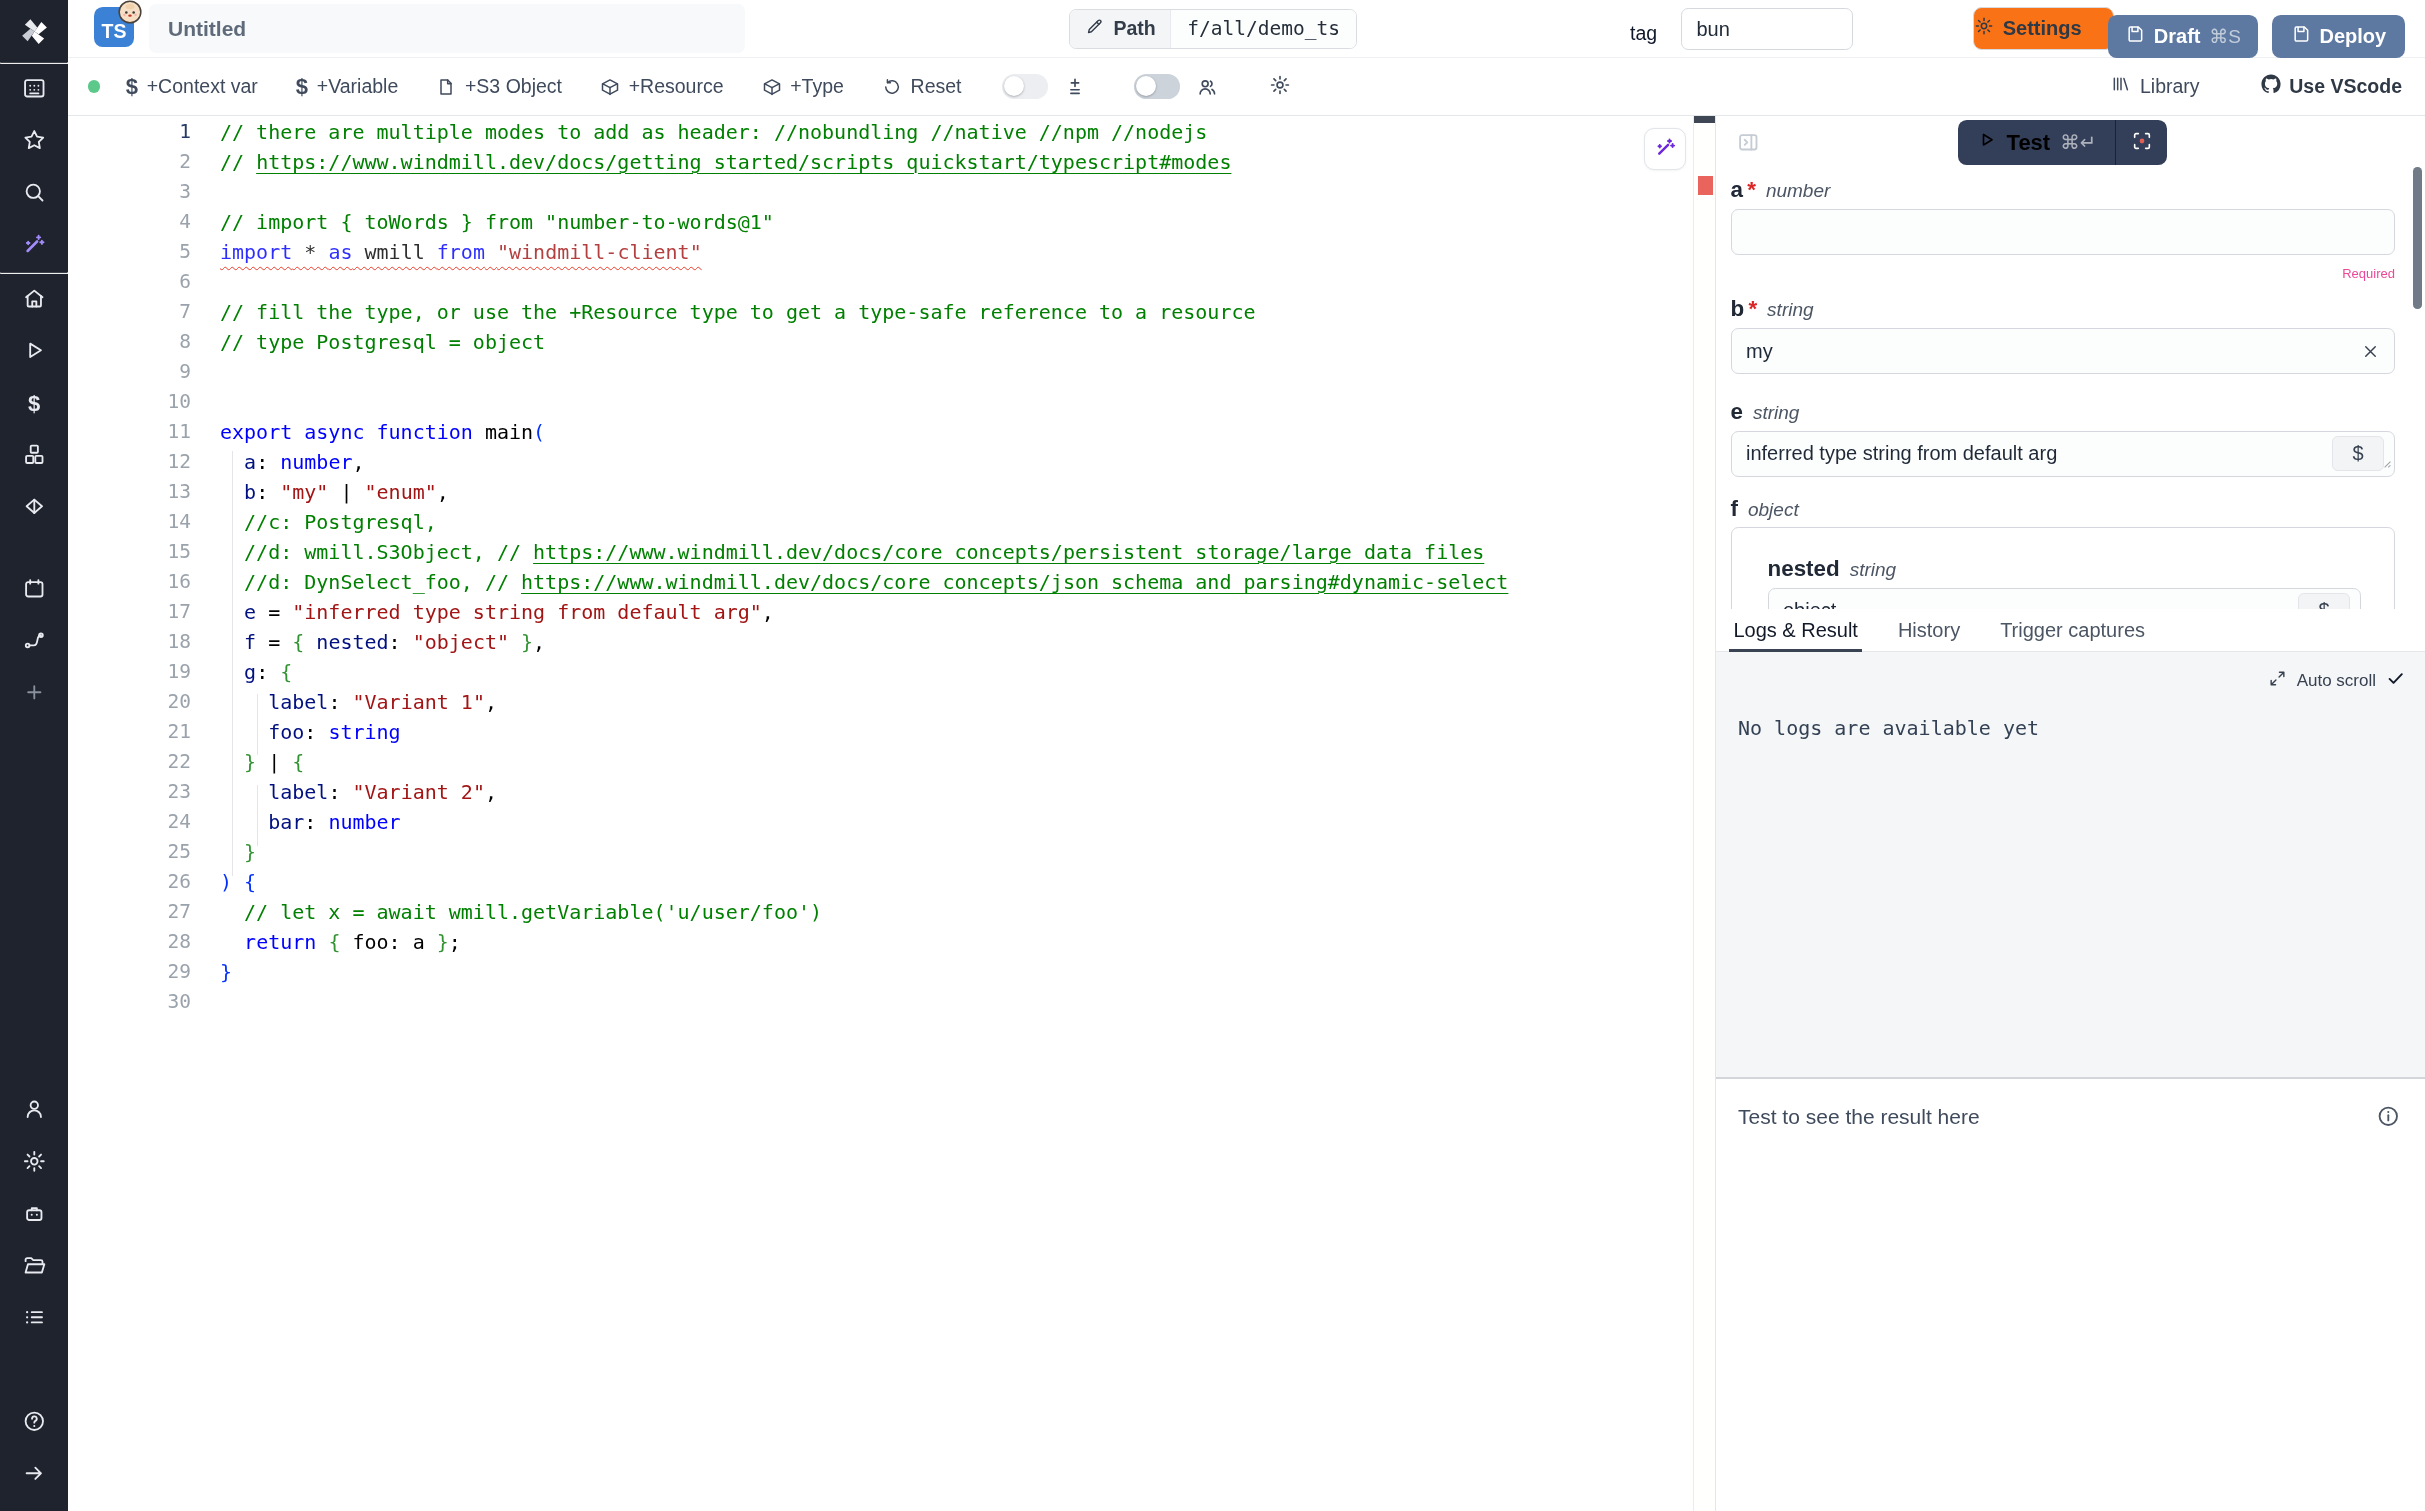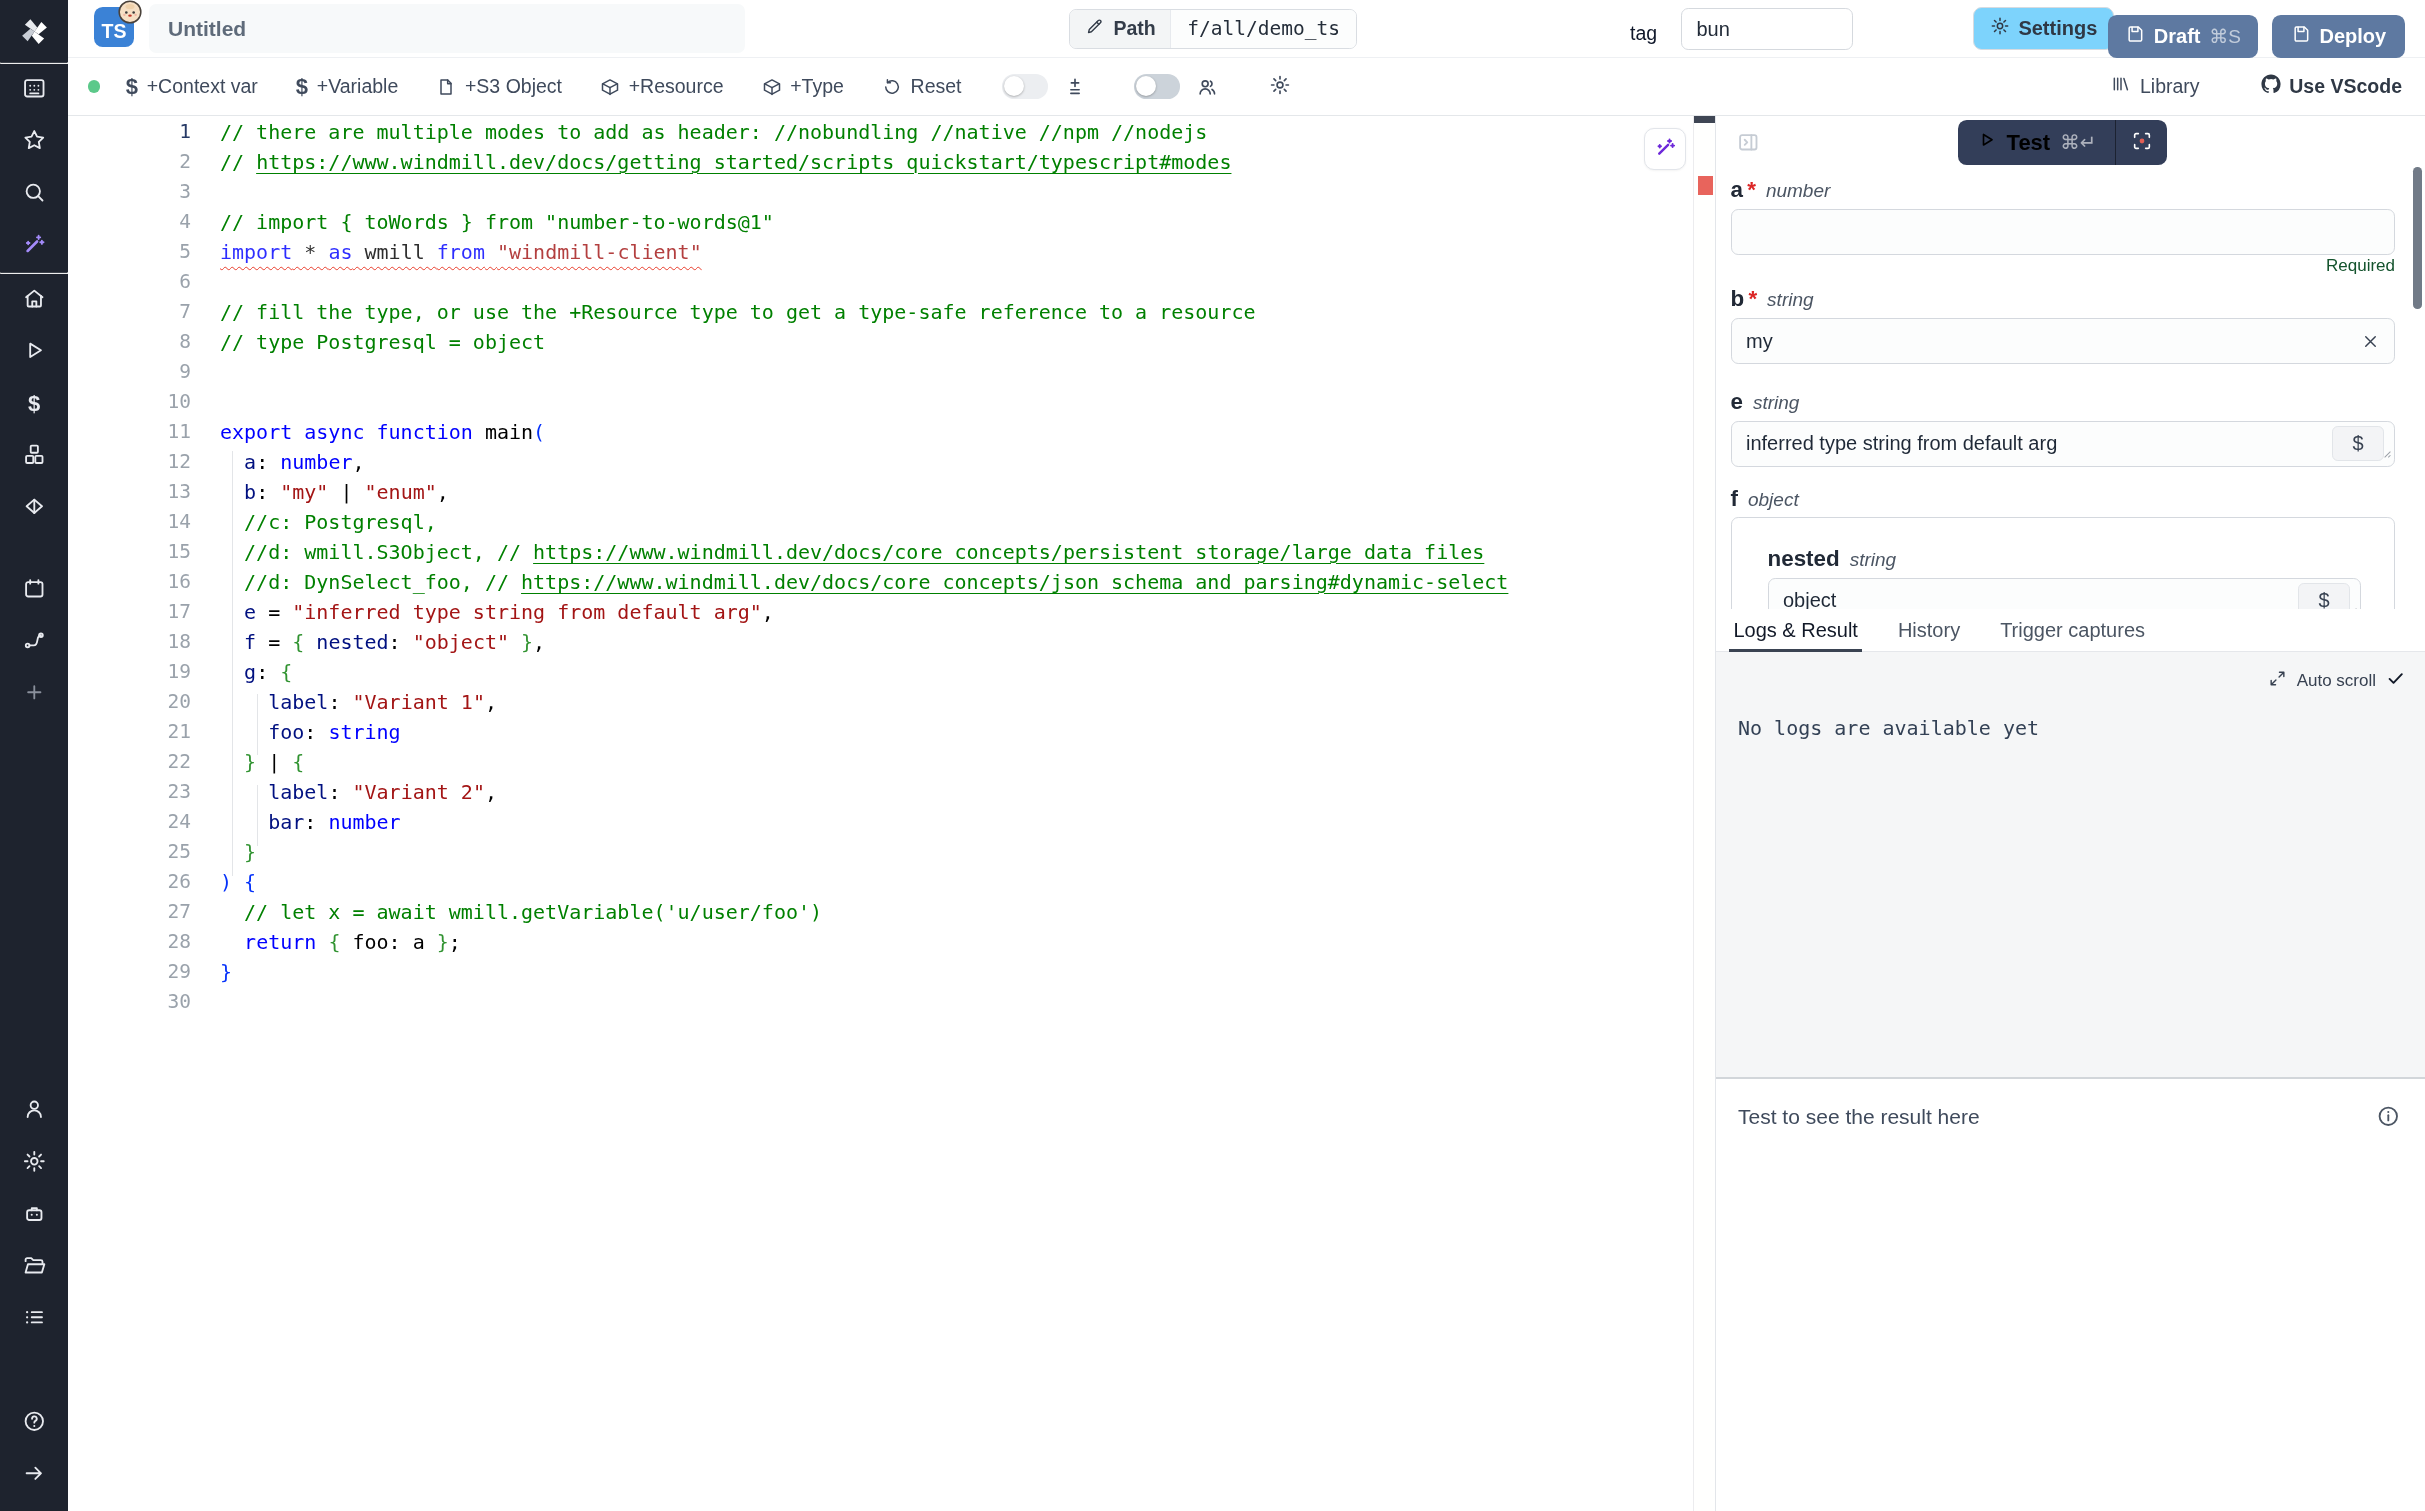--- a/index.html
+++ b/index.html
@@ -37,22 +37,22 @@
   .path-left { background:#f3f5f6; display:flex; align-items:center; gap:10px; padding:0 14.5px;
     font-weight:700; font-size:19.5px; color:#333c49; }
   .path-left svg { width:19px; height:19px; }
   .path-right { background:#fcfdfd; display:flex; align-items:center; padding:0 16px;
     font-family:"DejaVu Sans Mono", monospace; font-size:19.5px; color:#252e3a; border-left:0.7px solid #e7eaee; }
   .tag-label { position:absolute; left:1562px; top:0; height:66px; display:flex; align-items:center;
     color:#0f172a; font-size:19.5px; }
   .tag-input { position:absolute; left:1613px; top:8px; width:172px; height:42px;
     border:0.7px solid #d5d9de; border-radius:7.2px; font-size:20px; color:#222b38; padding:0 14.5px;
     font-family:"Liberation Sans", sans-serif; background:#fff; }
-  .btn-settings { position:absolute; left:1905px; top:7.2px; width:141px; height:43px; background:#7dd3fc;
-    border:0.7px solid #d7dbe0; border-radius:8.7px; display:flex; align-items:center; justify-content:center;
+  .btn-settings { position:absolute; left:1905px; top:7.2px; width:141px; height:43px; background:#f97316;
+    border:0.7px solid #d7dbe0; border-radius:8.7px; display:flex; align-items:center; 
     gap:8.7px; font-weight:700; font-size:20px; color:#2f3845; }
   .btn-settings svg { width:20px; height:20px; }
   .btn-dark { position:absolute; top:15px; height:43px; background:#5e79a1; border-radius:8.7px;
     display:flex; align-items:center; justify-content:center; gap:8.7px; color:#fff; font-weight:700;
     font-size:20px; }
   .btn-dark svg { width:20px; height:20px; }
   .btn-draft { left:2040px; width:150px; }
   .btn-deploy { left:2204px; width:133px; }
   .kbd-dim { color:rgba(255,255,255,.62); font-weight:400; font-size:19px; }
 
@@ -123,21 +123,21 @@
   .fld-input { margin-top:5.8px; height:46px; border:0.7px solid #d4d8de; border-radius:7.2px; background:#fcfdfd;
     display:flex; align-items:center; padding:0 14.5px; font-size:20px; color:#1f2937; position:relative; }
   .fld-input input { flex:1; border:none; outline:none; background:transparent; font-size:20px;
     color:#1f2937; font-family:"Liberation Sans", sans-serif; }
   .clear-x { position:absolute; right:14.5px; top:0; bottom:0; display:flex; align-items:center; color:#374151; }
   .clear-x svg { width:19px; height:19px; }
   .dollar-btn { position:absolute; right:10px; top:4.3px; bottom:4.3px; width:52px; background:#f3f4f6;
     border:0.7px solid #e2e5e9; border-radius:5.8px; display:flex; align-items:center; justify-content:center;
     font-size:20px; color:#374151; }
   .rz-corner { position:absolute; right:1.4px; bottom:1.4px; }
-  .required-row { margin-top:1px; height:22px; text-align:right; color:#14532d; font-size:17px; }
+  .required-row { margin-top:11px; height:22px; text-align:right; color:#ec4899; font-size:13px; }
   .obj-box { margin-top:5.8px; height:108px; border:0.7px solid #d4d8de; border-radius:7.2px; overflow:hidden;
     padding:27.5px 33px 0 36px; }
   .obj-box .fld-label { margin-top:0; }
   .panel-sb { position:absolute; right:2.9px; top:51px; width:8.7px; height:142px; border-radius:4.3px;
     background:#717a87; }
 
   .tabs { height:43px; border-bottom:1.4px solid #e5e7eb; display:flex; align-items:stretch; gap:40px;
     padding:0 17.4px; }
   .tab { display:flex; align-items:center; font-size:20px; color:#4b5563; position:relative; }
   .tab.active { color:#111827; font-weight:500; }

